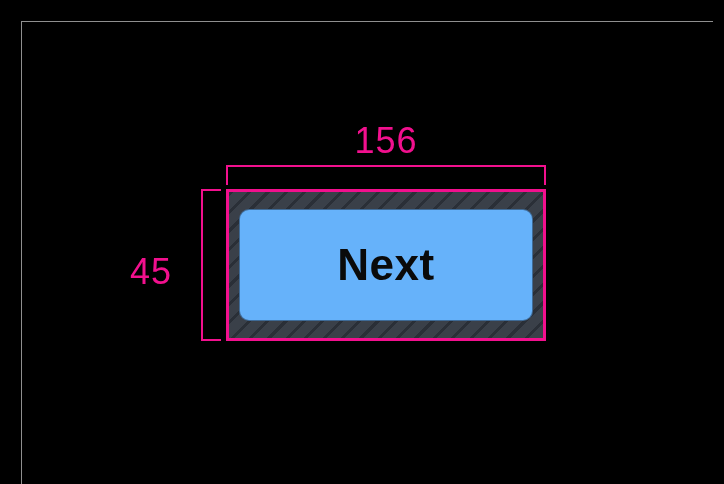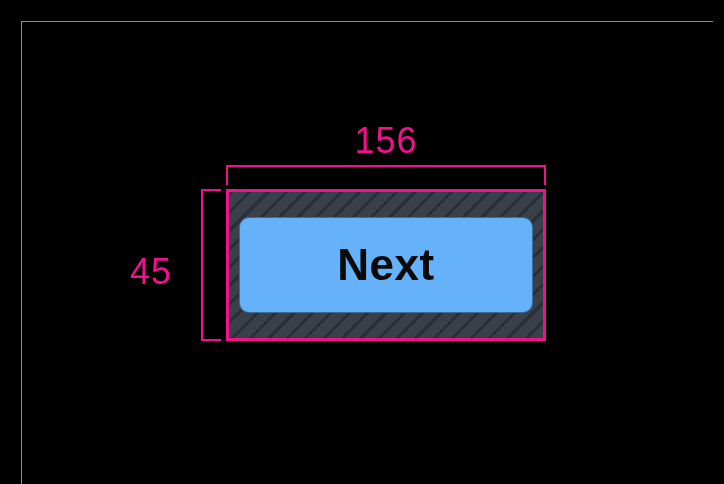--- a/index.html
+++ b/index.html
@@ -80,21 +80,21 @@
       var(--hatch-stripe) 3px,
       var(--hatch-base) 3px,
       var(--hatch-base) 13px
     );
     display: flex;
     align-items: center;
     justify-content: center;
   }
   .next-button {
     width: calc(100% - 2px);
-    height: 96px;
+    height: 112px;
     background: var(--blue);
     border: 1px solid rgba(15, 20, 30, 0.45);
     border-radius: 10px;
     display: flex;
     align-items: center;
     justify-content: center;
     color: var(--button-text);
     font-size: 44px;
     font-weight: 600;
     letter-spacing: 0.5px;

